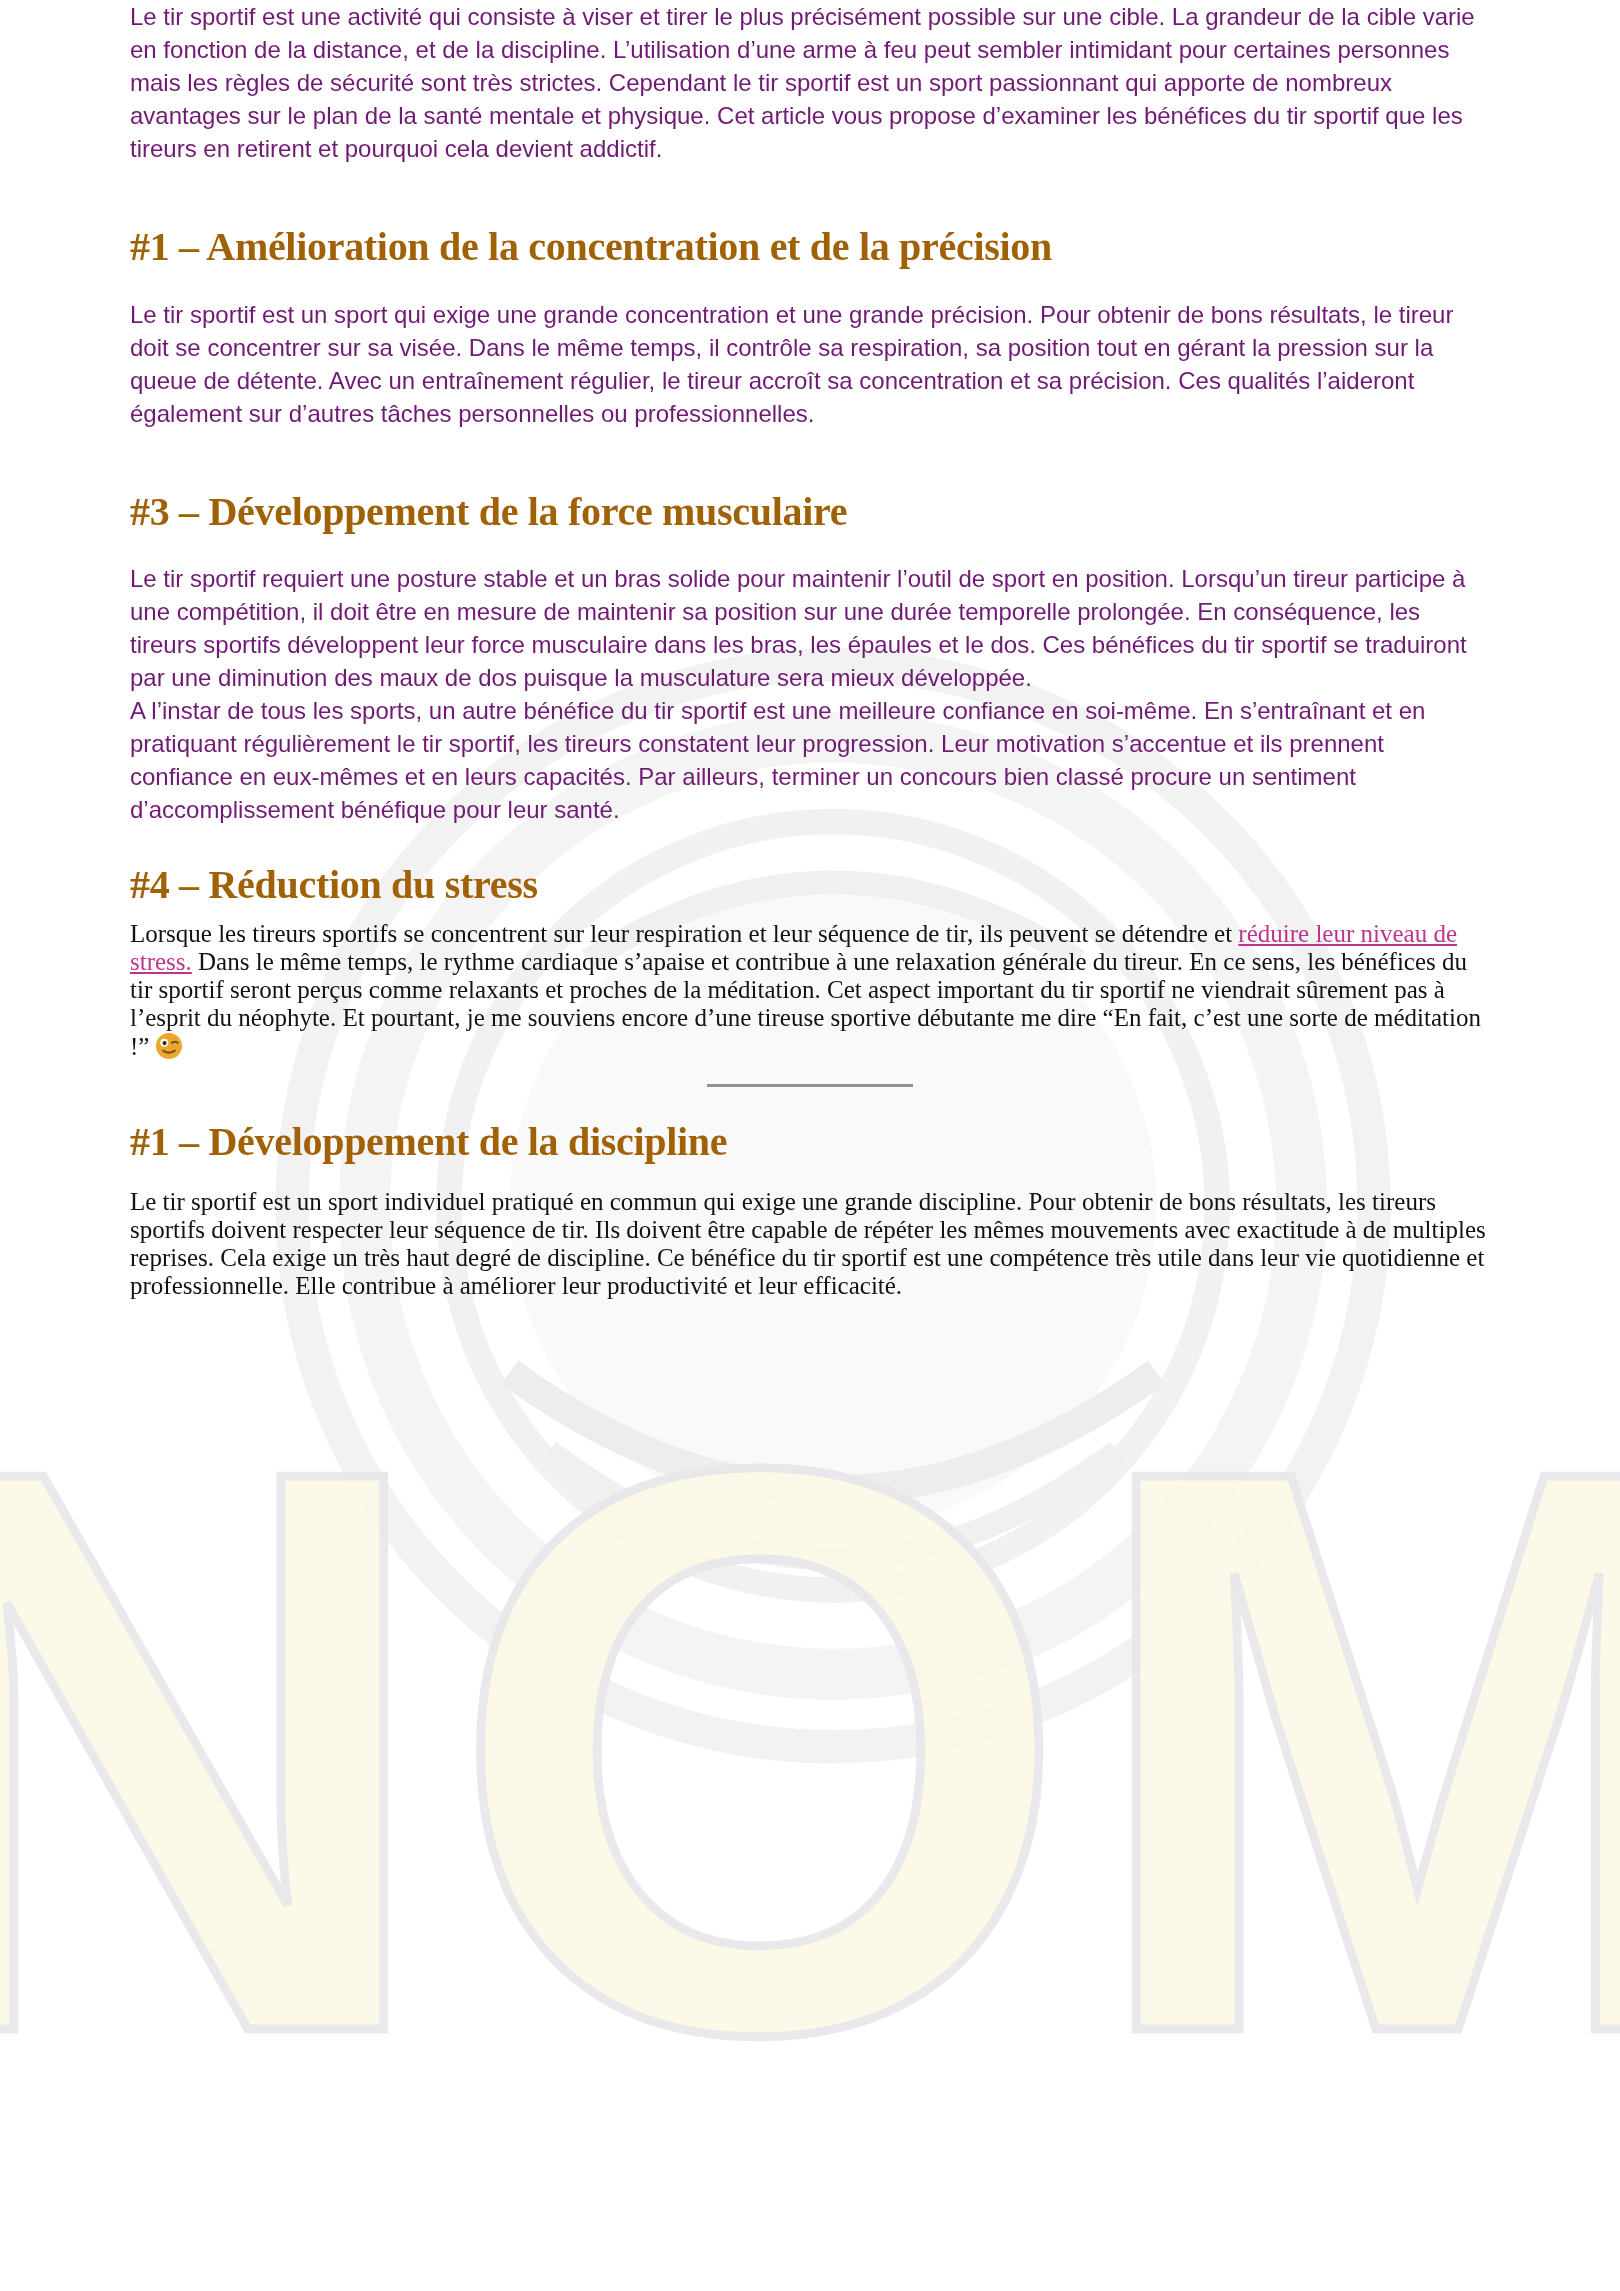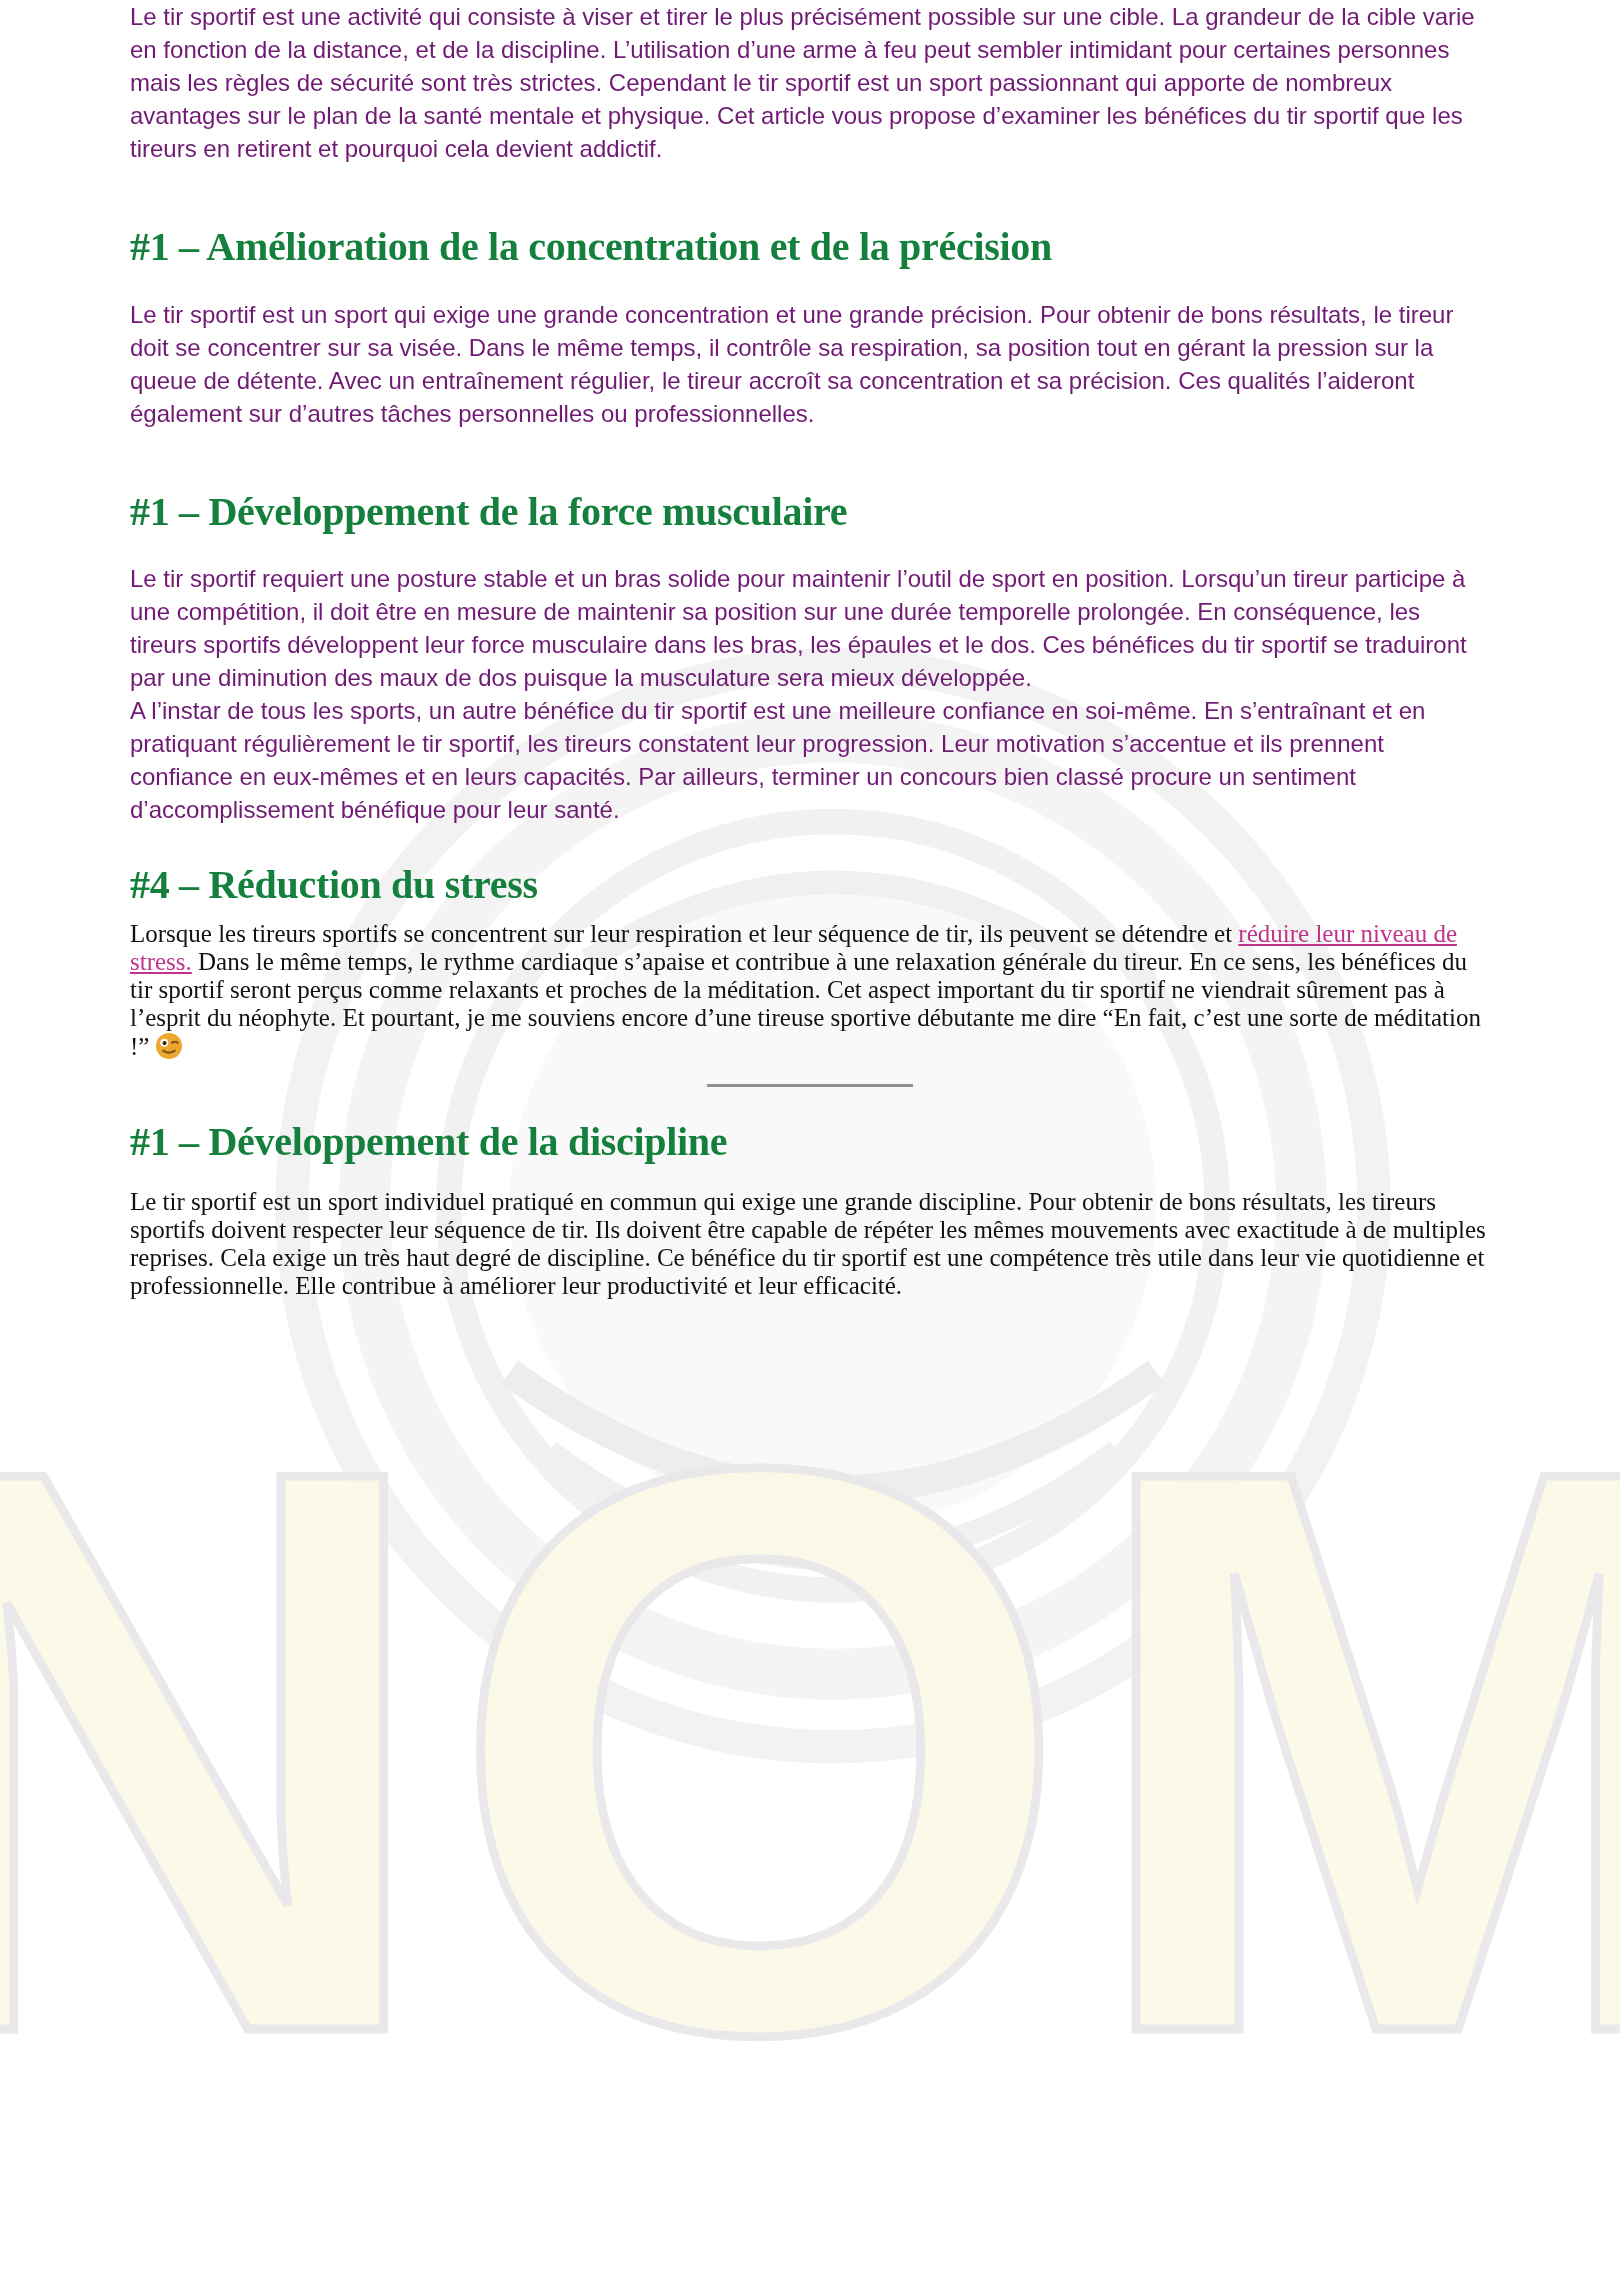--- a/index.html
+++ b/index.html
@@ -43,21 +43,21 @@
     font-size: 24px;
     line-height: 33px;
     color: #701a75;
     margin: 0;
   }
   .section-heading {
     font-family: "Liberation Serif", serif;
     font-weight: 600;
     font-size: 40px;
     line-height: 1.3;
-    color: #15803d;
+    color: #a16207;
     margin: 56px 0 24.5px 0;
     letter-spacing: -0.3px;
   }
   .section-heading.tight {
     margin: 33px 0 8.8px 0;
   }
   .section-heading.after-divider {
     margin: 0 0 19.6px 0;
   }
   .serif-par {
@@ -108,21 +108,21 @@
 
 
   <p class="sans-par intro">Le tir sportif est une activité qui consiste à viser et tirer le plus précisément possible sur une cible. La grandeur de la cible varie en fonction de la distance, et de la discipline. L’utilisation d’une arme à feu peut sembler intimidant pour certaines personnes mais les règles de sécurité sont très strictes. Cependant le tir sportif est un sport passionnant qui apporte de nombreux avantages sur le plan de la santé mentale et physique. Cet article vous propose d’examiner les bénéfices du tir sportif que les tireurs en retirent et pourquoi cela devient addictif.</p>
 
   <section>
     <h2 class="section-heading">#1 – Amélioration de la concentration et de la précision</h2>
     <p class="sans-par">Le tir sportif est un sport qui exige une grande concentration et une grande précision. Pour obtenir de bons résultats, le tireur doit se concentrer sur sa visée. Dans le même temps, il contrôle sa respiration, sa position tout en gérant la pression sur la queue de détente. Avec un entraînement régulier, le tireur accroît sa concentration et sa précision. Ces qualités l’aideront également sur d’autres tâches personnelles ou professionnelles.</p>
   </section>
 
   <section>
-    <h2 class="section-heading">#1 – Développement de la force musculaire</h2>
+    <h2 class="section-heading">#3 – Développement de la force musculaire</h2>
     <p class="sans-par">Le tir sportif requiert une posture stable et un bras solide pour maintenir l’outil de sport en position. Lorsqu’un tireur participe à une compétition, il doit être en mesure de maintenir sa position sur une durée temporelle prolongée. En conséquence, les tireurs sportifs développent leur force musculaire dans les bras, les épaules et le dos. Ces bénéfices du tir sportif se traduiront par une diminution des maux de dos puisque la musculature sera mieux développée.</p>
   </section>
 
   <section>
     <p class="sans-par">A l’instar de tous les sports, un autre bénéfice du tir sportif est une meilleure confiance en soi-même. En s’entraînant et en pratiquant régulièrement le tir sportif, les tireurs constatent leur progression. Leur motivation s’accentue et ils prennent confiance en eux-mêmes et en leurs capacités. Par ailleurs, terminer un concours bien classé procure un sentiment d’accomplissement bénéfique pour leur santé.</p>
   </section>
 
   <section>
     <h2 class="section-heading tight">#4 – Réduction du stress</h2>
     <p class="serif-par"><span>Lorsque les tireurs sportifs se concentrent sur leur respiration et leur séquence de tir, ils peuvent se détendre et </span><a class="stress-link" href="#">réduire leur niveau de stress.</a><span> Dans le même temps, le rythme cardiaque s’apaise et contribue à une relaxation générale du tireur. En ce sens, les bénéfices du tir sportif seront perçus comme relaxants et proches de la méditation. Cet aspect important du tir sportif ne viendrait sûrement pas à l’esprit du néophyte. Et pourtant, je me souviens encore d’une tireuse sportive débutante me dire “En fait, c’est une sorte de méditation !”</span><svg class="emoji" width="28" height="28" viewBox="0 0 29 29" aria-hidden="true">

